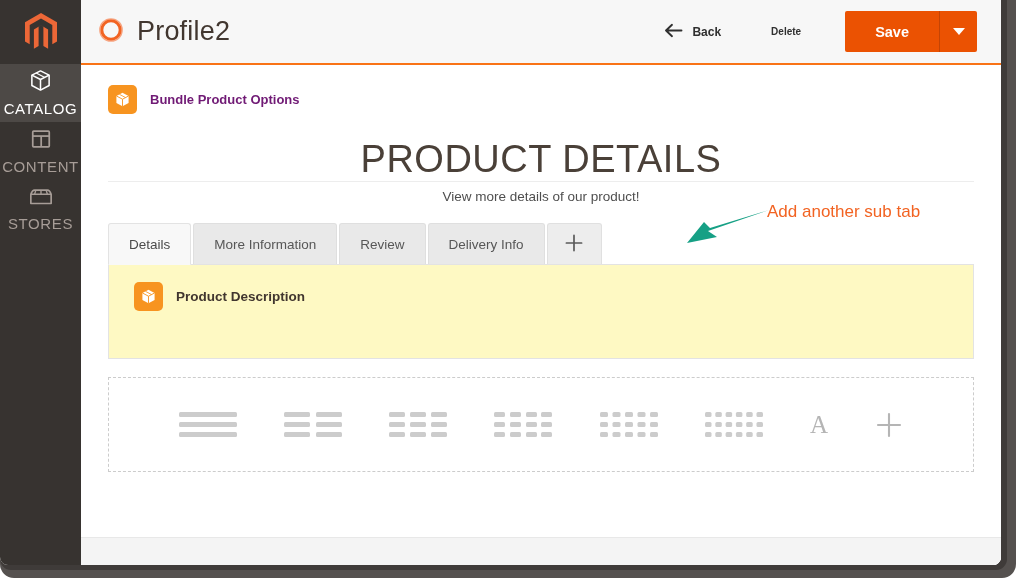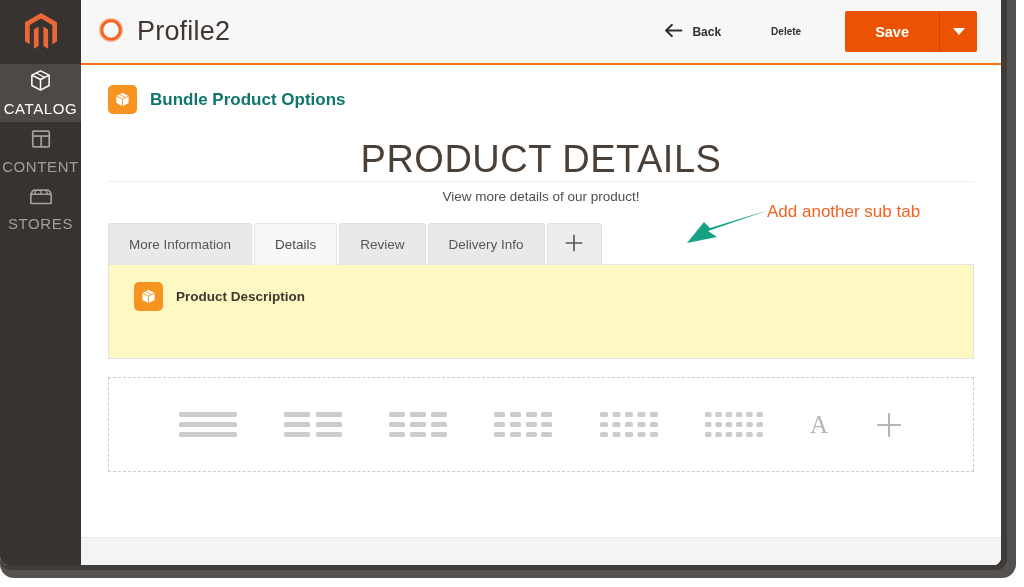--- a/index.html
+++ b/index.html
@@ -192,23 +192,23 @@
   .box-badge {
     width: 29px; height: 29px;
     background: #f79420;
     border-radius: 5px;
     display: flex;
     align-items: center;
     justify-content: center;
     flex: none;
   }
   .section-head-label {
-    font-size: 17px;
+    font-size: 13px;
     font-weight: bold;
-    color: #0f766e;
+    color: #701a75;
     font-family: "Liberation Sans", sans-serif;
   }
 
   
   .hero {
     margin-top: 24px;
     text-align: center;
     position: relative;
   }
   .hero-rule {
@@ -469,25 +469,25 @@
           <div class="annotation">
             <span class="annotation-arrow">
               <svg width="96" height="48" viewBox="0 0 96 48">
                 <path d="M95 4 L34 25 L43 31 L13 37 L30 16 L36 22 Z" fill="#16a085"></path>
               </svg>
             </span>
             <span class="annotation-text">Add another sub tab</span>
           </div>
 
           <div class="tabs-row">
+            <div class="tab active">
+              <span>Details</span>
+            </div>
             <div class="tab">
               <span>More Information</span>
-            </div>
-            <div class="tab active">
-              <span>Details</span>
             </div>
             <div class="tab">
               <span>Review</span>
             </div>
             <div class="tab">
               <span>Delivery Info</span>
             </div>
             <div class="tab add-tab">
               <span class="plus-tab-icon">
                 <svg width="20" height="20" viewBox="0 0 20 20">

